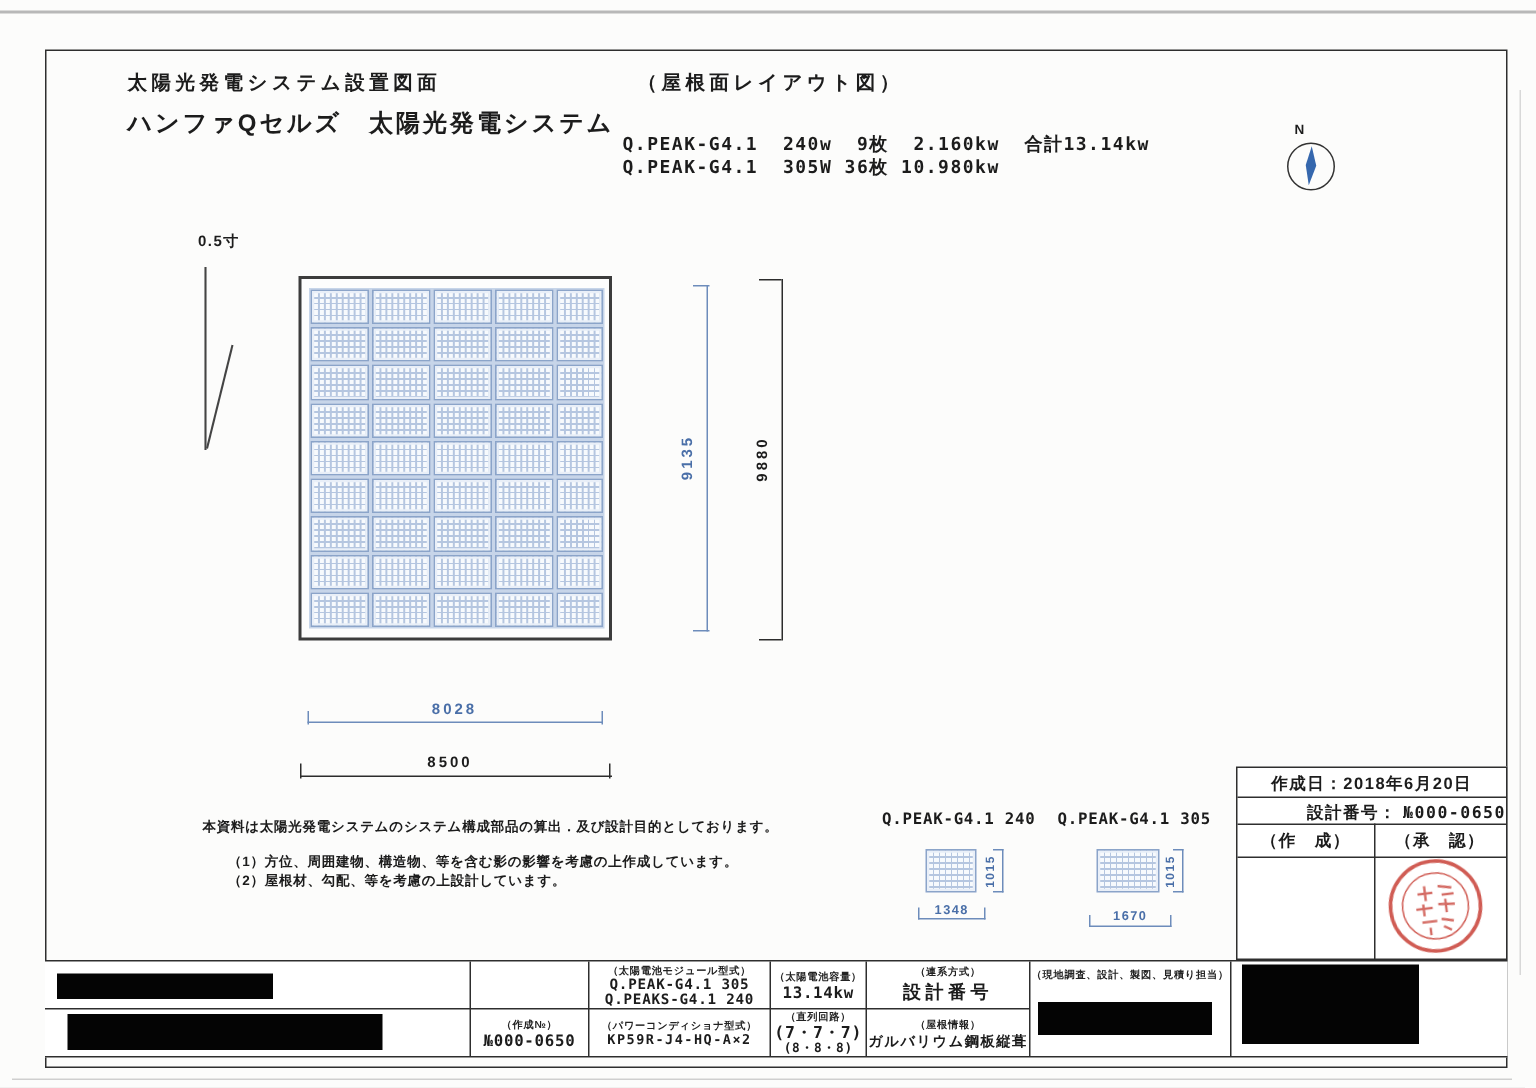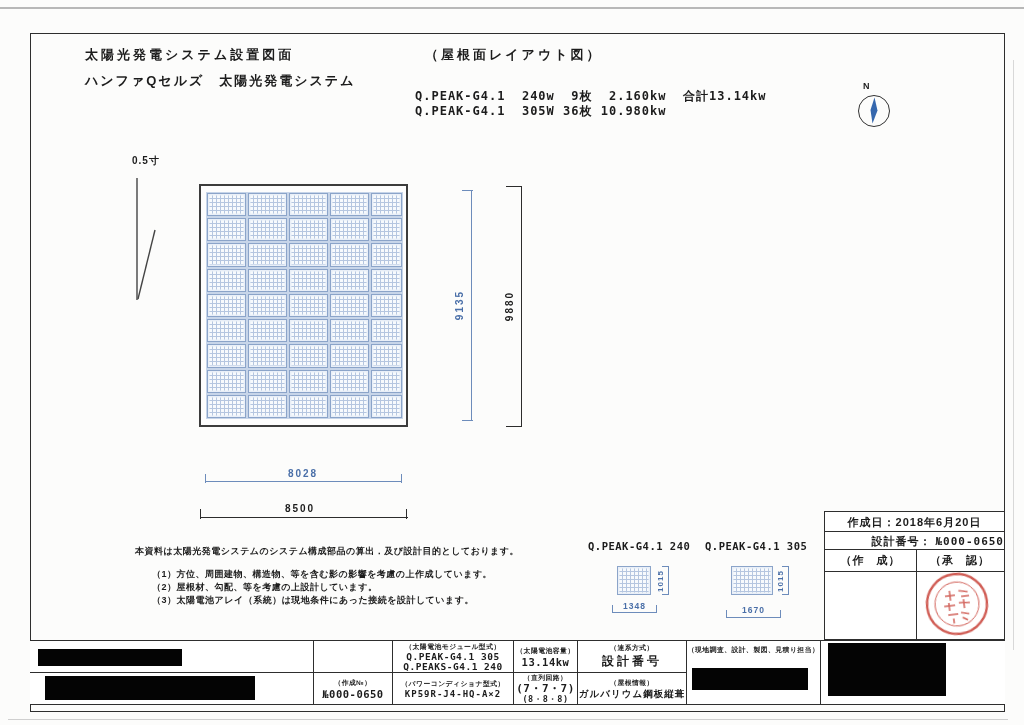--- a/index.html
+++ b/index.html
@@ -7,21 +7,21 @@
     position:relative;width:1024px;height:725px;background:#fcfcfb;overflow:hidden;
     font-family:"Liberation Sans",sans-serif;color:#1c1c1c;
   }
   .abs{position:absolute;}
   .mono{font-family:"DejaVu Sans Mono",monospace;}
   .blue{color:#4a6fa8;}
   .scanline{position:absolute;background:#b8b8b8;}
   .frame{position:absolute;left:30px;top:33px;width:975px;height:679px;border:1.6px solid #2e2e2e;box-sizing:border-box;}
   
   .t1{font-size:13px;font-weight:700;letter-spacing:3px;}
-  .t2{font-size:13px;font-weight:700;letter-spacing:2px;}
+  .t2{font-size:16px;font-weight:700;letter-spacing:2px;}
   .spec{font-size:12px;font-weight:700;letter-spacing:1px;white-space:pre;}
   
   .compass-circle{position:absolute;left:858px;top:95px;width:32px;height:32px;border:1.6px solid #333;border-radius:50%;box-sizing:border-box;}
   
   .roof-outline{position:absolute;left:199px;top:184px;width:209px;height:243px;border:2px solid #3c3c3c;box-sizing:border-box;background:#fdfdfd;}
   .parray{position:absolute;left:206px;top:192px;width:197px;height:227px;display:grid;gap:2px;background:#c7d5e9;padding:1px;box-sizing:border-box;}
   .pv{border:1px solid #8ba4c9;box-sizing:border-box;background-color:#f7fafd;
       background-image:repeating-linear-gradient(to right,#b5c6e0 0 1px,transparent 1px 4px),
                        repeating-linear-gradient(to bottom,#b5c6e0 0 1px,transparent 1px 4px);
       box-shadow:inset 0 0 0 1.5px #e9eff8;}
@@ -149,21 +149,20 @@
   <div class="dimlab blue" style="left:280px;top:468px;width:46px;">8028</div>
 
   <div class="hline" style="left:200px;top:517px;width:208px;height:1.4px;"></div>
   <div class="tick" style="left:200px;top:509px;width:1.4px;height:10px;"></div>
   <div class="tick" style="left:406px;top:509px;width:1.4px;height:10px;"></div>
   <div class="dimlab" style="left:277px;top:503px;width:46px;">8500</div>
 
   <div class="abs note-intro" style="left:135px;top:545px;">本資料は太陽光発電システムのシステム構成部品の算出．及び設計目的としております。</div>
   <div class="abs note-item" style="left:152px;top:568px;">（1）方位、周囲建物、構造物、等を含む影の影響を考慮の上作成しています。</div>
   <div class="abs note-item" style="left:152px;top:581px;">（2）屋根材、勾配、等を考慮の上設計しています。</div>
-  <div class="abs note-item" style="left:152px;top:594px;">（3）太陽電池アレイ（系統）は現地条件にあった接続を設計しています。</div>
 
   <div class="abs modlab mono" style="left:588px;top:540px;">Q.PEAK-G4.1 240</div>
   <div class="abs modlab mono" style="left:705px;top:540px;">Q.PEAK-G4.1 305</div>
 
   <div class="abs pv" style="left:617px;top:566px;width:34px;height:29px;"></div>
   <div class="vline bl" style="left:668px;top:566px;height:29px;"></div>
   <div class="tick bl" style="left:662px;top:566px;width:7px;height:1px;"></div>
   <div class="tick bl" style="left:662px;top:594px;width:7px;height:1px;"></div>
   <div class="vlabwrap blue smallvlab" style="left:660px;top:581px;">1015</div>
   <div class="hline bl" style="left:612px;top:612px;width:45px;"></div>

